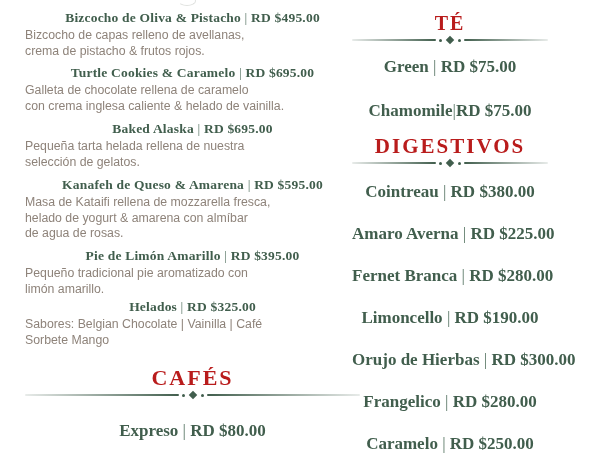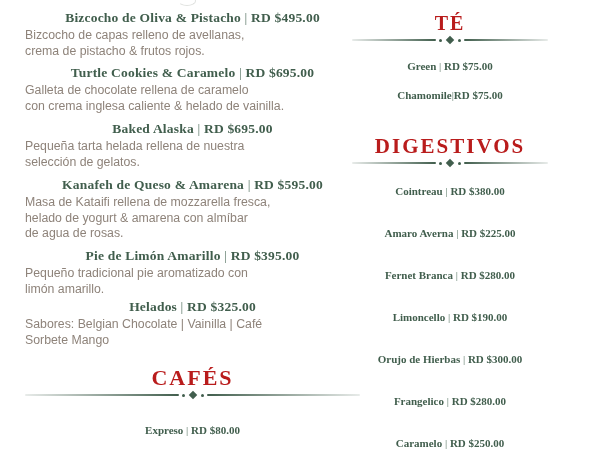--- a/index.html
+++ b/index.html
@@ -47,28 +47,28 @@
     gap:3px;margin-top:2px;
   }
   .divider .ln{height:2px;flex:1;border-radius:1px;}
   .divider .ln.l{background:linear-gradient(to right, rgba(65,94,77,0.12), #415e4d);}
   .divider .ln.r{background:linear-gradient(to left, rgba(65,94,77,0.12), #415e4d);}
   .divider .dot{width:3px;height:3px;border-radius:50%;background:#415e4d;flex:0 0 auto;}
   .divider .dia{width:6px;height:6px;transform:rotate(45deg);background:#415e4d;flex:0 0 auto;margin:0 2px;}
 
   .simple-item{
     text-align:center;color:#415e4d;font-weight:bold;
-    font-size:11px;line-height:17px;white-space:nowrap;
+    font-size:17px;line-height:17px;white-space:nowrap;
   }
 
   
   .te-section{position:absolute;top:12px;left:0;width:100%;}
   .te-section .section-title{font-size:20px;}
   .te-section .simple-item{margin-top:15px;}
-  .te-section .simple-item + .simple-item{margin-top:12px;}
+  .te-section .simple-item + .simple-item{margin-top:27px;}
 
   
   .dig-section{position:absolute;top:134px;left:0;width:100%;}
   .dig-section .section-title{font-size:21px;}
   .dig-section ul{list-style:none;margin:17px 0 0 0;padding:0;}
   .dig-section li{margin-bottom:25px;}
 
   
   .cafes-section{position:absolute;top:365px;left:0;width:100%;}
   .cafes-section .section-title{font-size:22px;}

